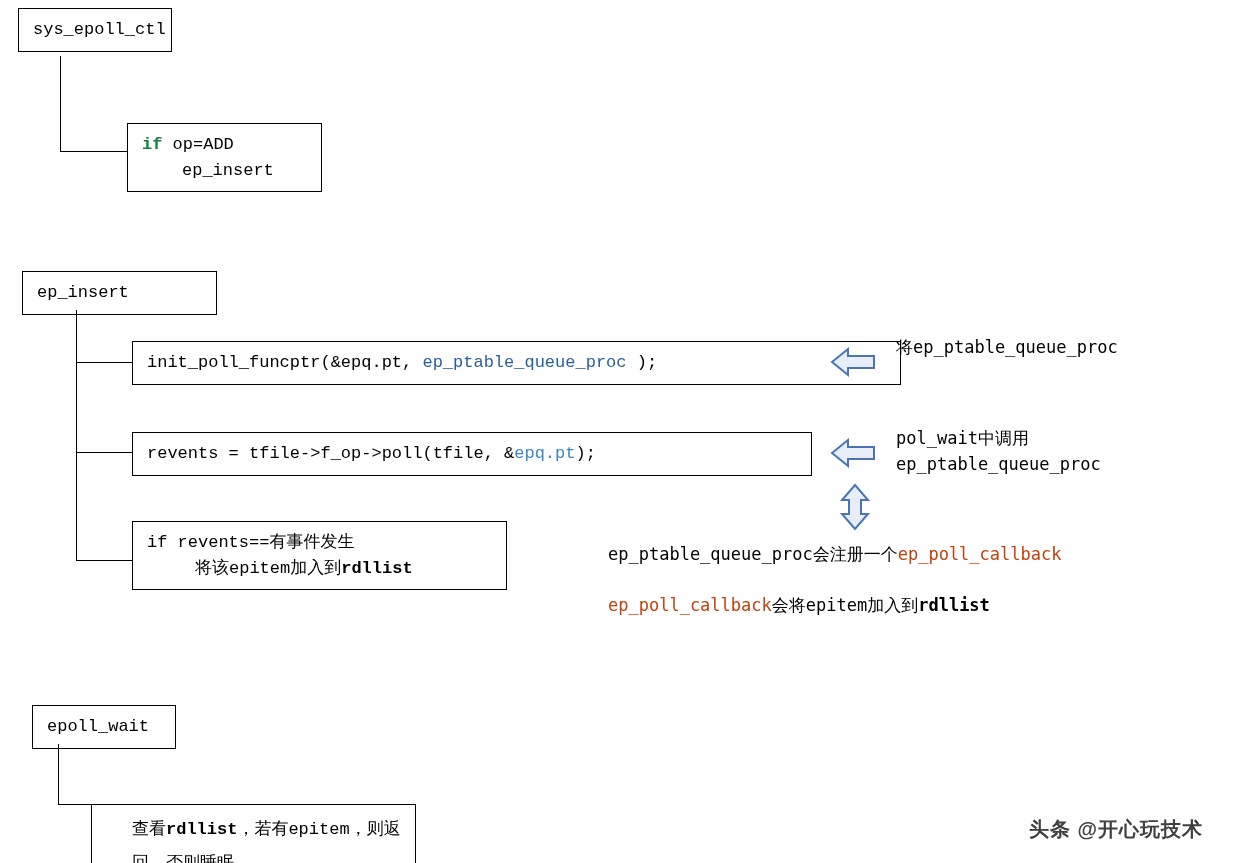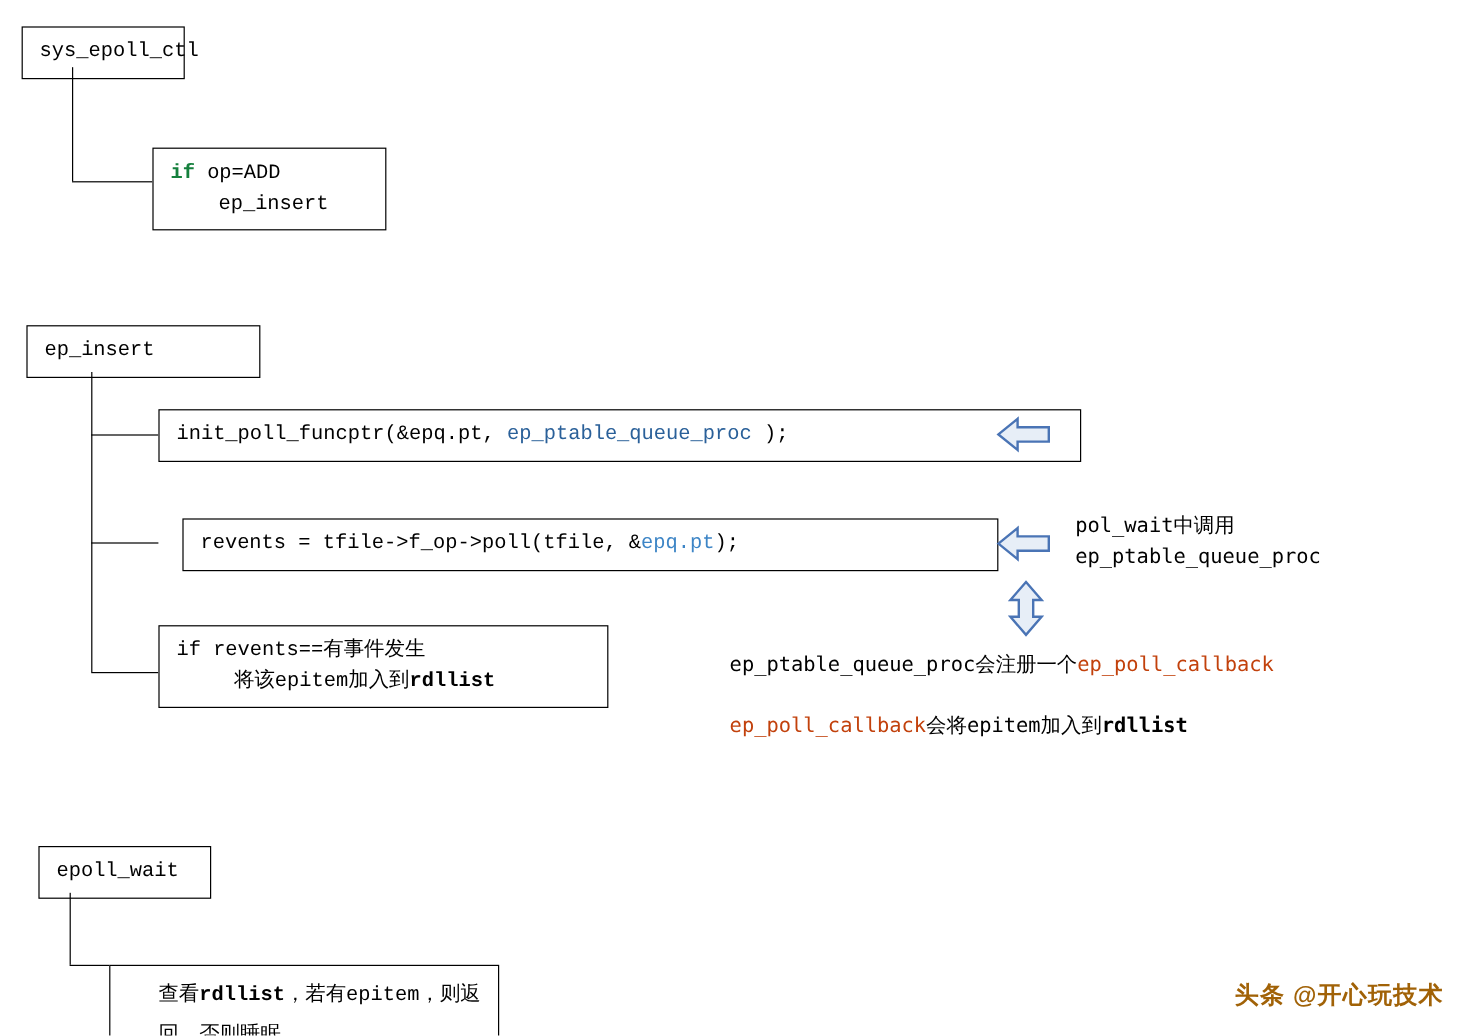--- a/index.html
+++ b/index.html
@@ -32,28 +32,28 @@
   }
   .explain .red { color: #c2410c; }
   .line { position: absolute; background:#000; }
   .vline { width:1px; }
   .hline { height:1px; }
   .watermark {
     position:absolute;
     right:30px; bottom:20px;
     font-family:"Microsoft YaHei","SimSun",sans-serif;
     font-size:20px; font-weight:bold;
-    color:#a16207; letter-spacing:1px;
+    color:#404040; letter-spacing:1px;
     text-shadow:0 0 2px #fff;
   }
 </style>
 </head>
 <body>
 
-<div class="box" style="left:18px; top:22px; width:136px;">
+<div class="box" style="left:18px; top:8px; width:154px;">
   <span>sys_epoll_ctl</span>
 </div>
 <div class="line vline" style="left:60px; top:56px; height:95px;"></div>
 <div class="line hline" style="left:60px; top:151px; width:67px;"></div>
 <div class="box" style="left:127px; top:123px; width:195px;">
   <span class="kw-red">if</span><span> op=ADD</span><br>
   <span style="display:inline-block; padding-left:40px;">ep_insert</span>
 </div>
 
 <div class="box" style="left:22px; top:271px; width:195px;">
@@ -61,36 +61,36 @@
 </div>
 <div class="line vline" style="left:76px; top:310px; height:250px;"></div>
 <div class="line hline" style="left:76px; top:362px; width:56px;"></div>
 <div class="line hline" style="left:76px; top:452px; width:56px;"></div>
 <div class="line hline" style="left:76px; top:560px; width:56px;"></div>
 
 <div class="box" style="left:132px; top:341px; width:769px;">
   <span>init_poll_funcptr(&amp;epq.pt, </span><span class="c-blue">ep_ptable_queue_proc</span><span> );</span>
 </div>
 
-<div class="box" style="left:132px; top:432px; width:680px;margin-left:20px;">
+<div class="box" style="left:132px; top:432px; width:680px;">
   <span>revents = tfile-&gt;f_op-&gt;poll(tfile, &amp;</span><span class="c-lblue">epq.pt</span><span>);</span>
 </div>
 
 <div class="box" style="left:132px; top:521px; width:375px;">
   <span>if revents==有事件发生</span><br>
   <span style="display:inline-block; padding-left:48px;">
     <span>将该epitem加入到</span><b>rdllist</b>
   </span>
 </div>
 
 <svg style="position:absolute; left:830px; top:345px;" width="48" height="34">
   <polygon points="2,17 18,4 18,11 44,11 44,23 18,23 18,30" fill="#e7eef7" stroke="#4a74b5" stroke-width="2"></polygon>
 </svg>
 <div class="explain" style="left:896px; top:335px; width:320px;">
-  <br>
+  <span>将ep_ptable_queue_proc</span><br>
 </div>
 
 <svg style="position:absolute; left:830px; top:436px;" width="48" height="34">
   <polygon points="2,17 18,4 18,11 44,11 44,23 18,23 18,30" fill="#e7eef7" stroke="#4a74b5" stroke-width="2"></polygon>
 </svg>
 <div class="explain" style="left:896px; top:426px; width:320px;">
   <span>pol_wait中调用</span><br>
   <span>ep_ptable_queue_proc</span>
 </div>
 

